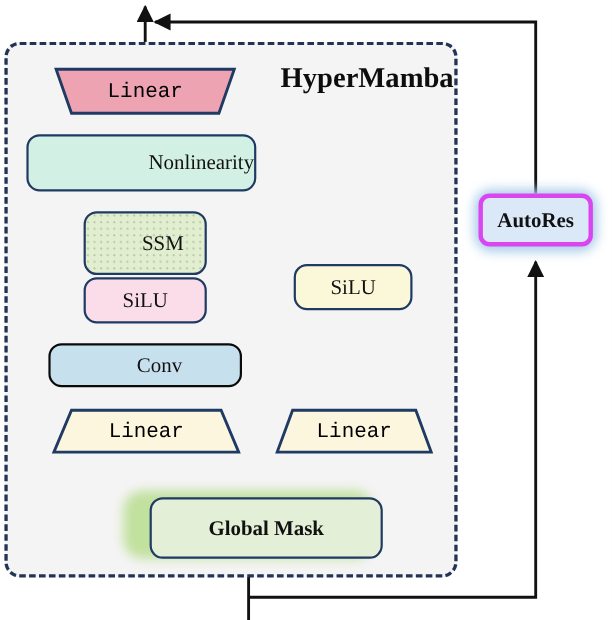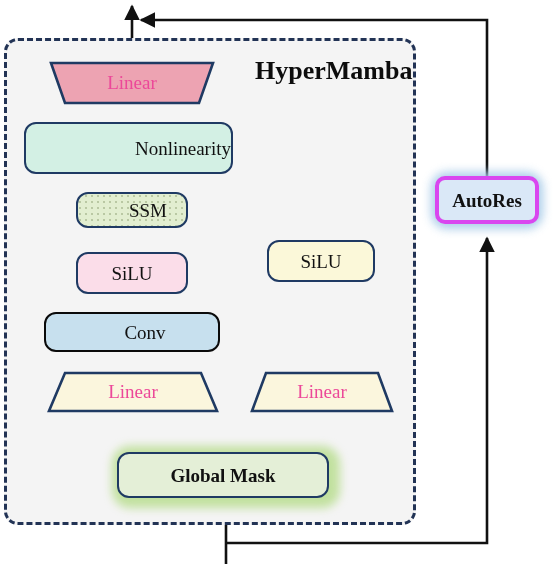--- a/index.html
+++ b/index.html
@@ -110,22 +110,22 @@
   }
   .trap svg { display: block; }
   .trap .trap-text {
     position: absolute;
     left: 0; top: 0;
     width: 100%;
     height: 100%;
     display: flex;
     align-items: center;
     justify-content: center;
-    color: #ec4899;
-    font-family: Liberation Serif, serif;
+    color: #000000;
+    font-family: Liberation Mono, monospace;
     white-space: nowrap;
   }
 </style>
 </head>
 <body>
 
 <div id="canvas">
 
   <svg id="svg-layer" viewBox="0 0 556 564" xmlns="http://www.w3.org/2000/svg">
     <defs>
@@ -176,21 +176,21 @@
     <svg width="166" height="44" viewBox="0 0 166 44" xmlns="http://www.w3.org/2000/svg">
       <polygon points="2,2 164,2 150,42 16,42" fill="#eda3b2" stroke="#1f3a63" stroke-width="2.6" stroke-linejoin="miter"></polygon>
     </svg>
     <div class="trap-text" style="font-size:19px;">Linear</div>
   </div>
 
   <div class="node rr fill-nonlin" style="left:24px; top:122px; width:209px; height:52px;justify-content:flex-end;">
     <span class="node-label" style="font-size:19px;">Nonlinearity</span>
   </div>
 
-  <div class="node rr fill-ssm" style="left:76px; top:192px; width:112px; height:36px; position:absolute;padding-left:32px;">
+  <div class="node rr fill-ssm" style="left:76px; top:192px; width:112px; height:58px; position:absolute;padding-left:32px;">
     <span class="tex-dots"></span>
     <span class="node-label" style="font-size:19px; position:relative;">SSM</span>
   </div>
 
   <div class="node rr fill-silu-p" style="left:76px; top:252px; width:112px; height:42px;">
     <span class="node-label" style="font-size:19px;">SiLU</span>
   </div>
 
   <div class="node rr-black fill-conv" style="left:44px; top:312px; width:176px; height:40px;">
     <span class="node-label" style="font-size:19px;">Conv</span>
@@ -207,21 +207,21 @@
     <svg width="144" height="42" viewBox="0 0 144 42" xmlns="http://www.w3.org/2000/svg">
       <polygon points="16,2 128,2 142,40 2,40" fill="#fbf6dd" stroke="#1f3a63" stroke-width="2.6" stroke-linejoin="miter"></polygon>
     </svg>
     <div class="trap-text" style="font-size:19px;">Linear</div>
   </div>
 
   <div class="node rr fill-silu-y" style="left:267px; top:240px; width:108px; height:42px;">
     <span class="node-label" style="font-size:19px;">SiLU</span>
   </div>
 
-  <div class="node rr fill-mask" style="left:117px; top:452px; width:212px; height:46px;">
+  <div class="node rr fill-mask" style="left:136px; top:452px; width:212px; height:56px;">
     <span class="node-label" style="font-size:19px; font-weight:bold;">Global Mask</span>
   </div>
 
   <div class="node fill-auto" style="left:435px; top:176px; width:104px; height:48px;
               border:4px solid #d946ef; border-radius:10px;">
     <span class="node-label" style="font-size:19px; font-weight:bold;">AutoRes</span>
   </div>
 
 </div>
 

